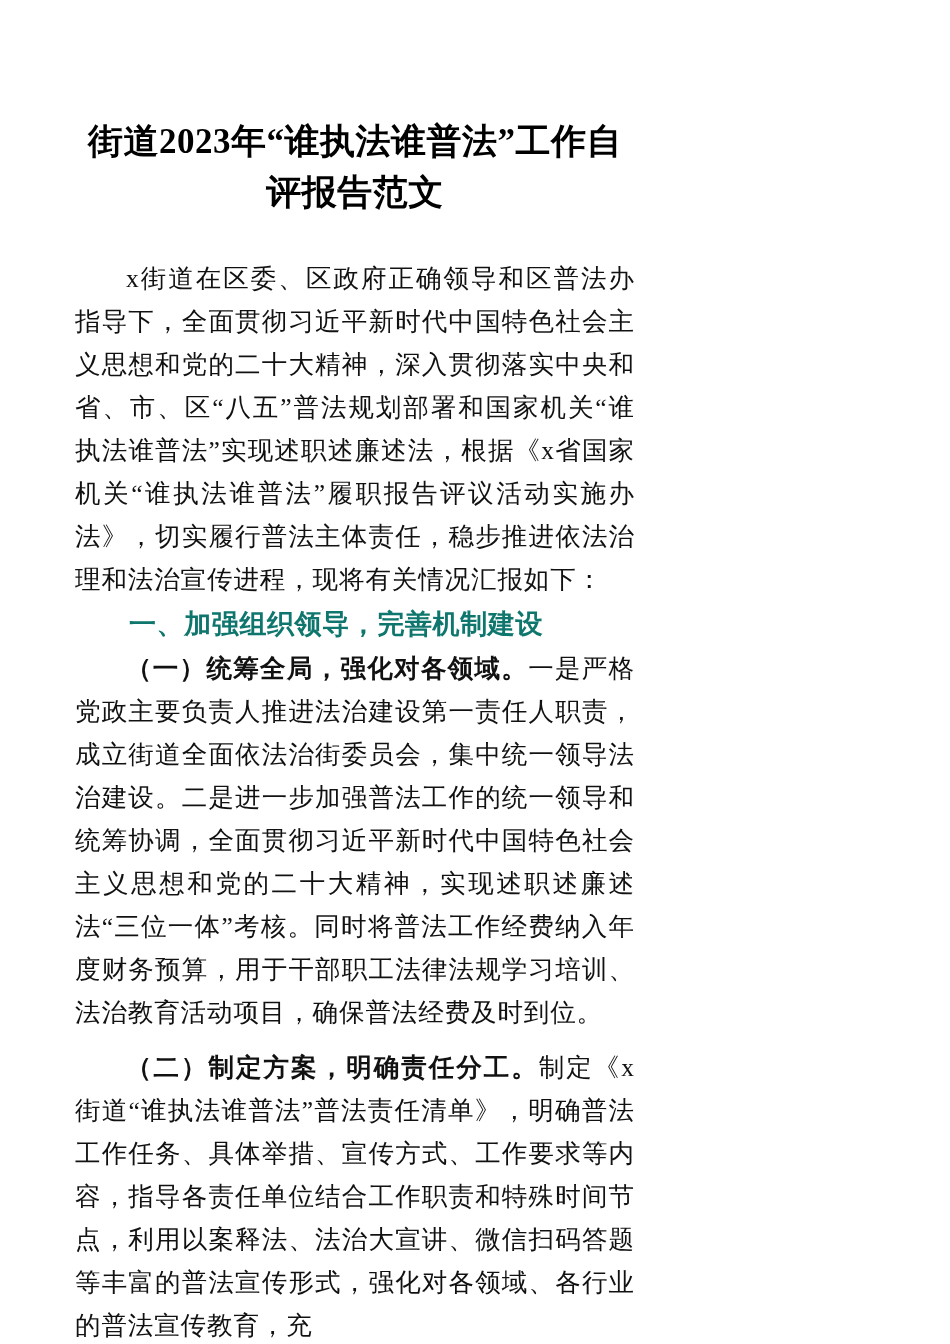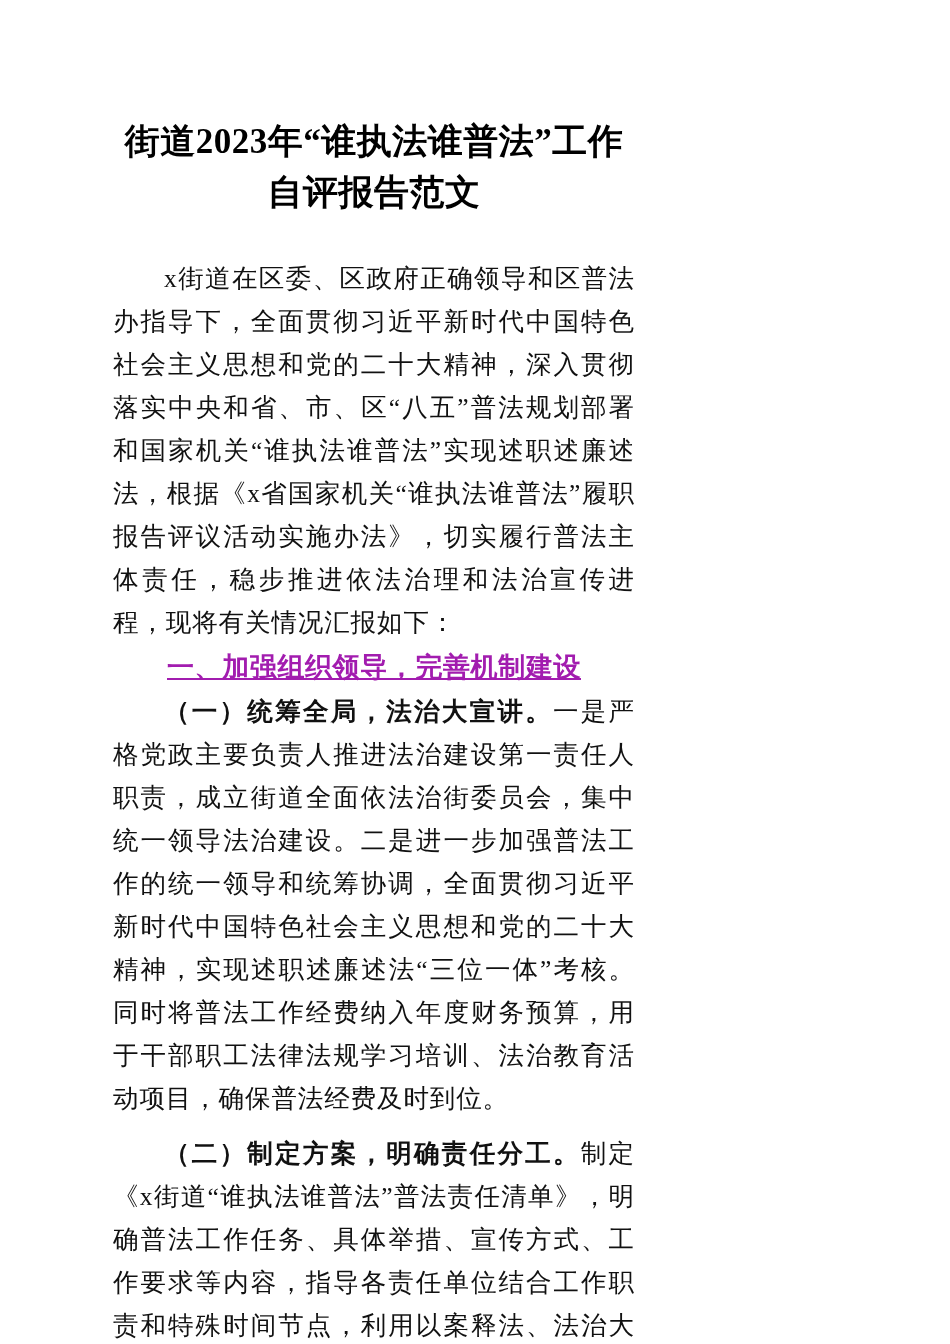--- a/index.html
+++ b/index.html
@@ -15,21 +15,21 @@
     color: #000000;
     -webkit-font-smoothing: antialiased;
   }
 
   .page {
     position: relative;
     box-sizing: border-box;
     width: 750px;
     height: 1344px;
     background: #ffffff;
-    padding: 0 115px 0 113px;
+    padding: 0 115px 0 75px;
     overflow: hidden;
   }
 
   
   .doc-title {
     margin: 0;
     padding-top: 116px;
     text-align: center;
     font-family: "Liberation Serif", "DejaVu Serif", serif;
     font-weight: bold;
@@ -69,22 +69,21 @@
   
   h2.section-heading {
     margin: 0;
     text-indent: 2em;
     text-align: left;
     font-family: "Liberation Sans", "DejaVu Sans", sans-serif;
     font-weight: bold;
     font-size: 27px;
     line-height: 43px;
     letter-spacing: 0.6px;
-    color: #a21caf;
-    text-decoration: underline;
+    color: #0f766e;
   }
 
   .heading-wrap {
     padding-top: 2px;
     padding-bottom: 1px;
   }
 </style>
 </head>
 <body>
 
@@ -93,18 +92,18 @@
   <h1 class="doc-title">街道2023年“谁执法谁普法”工作自评报告范文</h1>
 
   <div class="body-block">
 
     <p class="para">x街道在区委、区政府正确领导和区普法办指导下，全面贯彻习近平新时代中国特色社会主义思想和党的二十大精神，深入贯彻落实中央和省、市、区“八五”普法规划部署和国家机关“谁执法谁普法”实现述职述廉述法，根据《x省国家机关“谁执法谁普法”履职报告评议活动实施办法》，切实履行普法主体责任，稳步推进依法治理和法治宣传进程，现将有关情况汇报如下：</p>
 
     <div class="heading-wrap">
       <h2 class="section-heading">一、加强组织领导，完善机制建设</h2>
     </div>
 
-    <p class="para"><span class="lead">（一）统筹全局，法治大宣讲。</span><span>一是严格党政主要负责人推进法治建设第一责任人职责，成立街道全面依法治街委员会，集中统一领导法治建设。二是进一步加强普法工作的统一领导和统筹协调，全面贯彻习近平新时代中国特色社会主义思想和党的二十大精神，实现述职述廉述法“三位一体”考核。同时将普法工作经费纳入年度财务预算，用于干部职工法律法规学习培训、法治教育活动项目，确保普法经费及时到位。</span></p>
+    <p class="para"><span class="lead">（一）统筹全局，强化对各领域。</span><span>一是严格党政主要负责人推进法治建设第一责任人职责，成立街道全面依法治街委员会，集中统一领导法治建设。二是进一步加强普法工作的统一领导和统筹协调，全面贯彻习近平新时代中国特色社会主义思想和党的二十大精神，实现述职述廉述法“三位一体”考核。同时将普法工作经费纳入年度财务预算，用于干部职工法律法规学习培训、法治教育活动项目，确保普法经费及时到位。</span></p>
 
     <p class="para"><span class="lead">（二）制定方案，明确责任分工。</span><span>制定《x街道“谁执法谁普法”普法责任清单》，明确普法工作任务、具体举措、宣传方式、工作要求等内容，指导各责任单位结合工作职责和特殊时间节点，利用以案释法、法治大宣讲、微信扫码答题等丰富的普法宣传形式，强化对各领域、各行业的普法宣传教育，充</span></p>
 
   </div>
 </div>
 
 </body></html>

